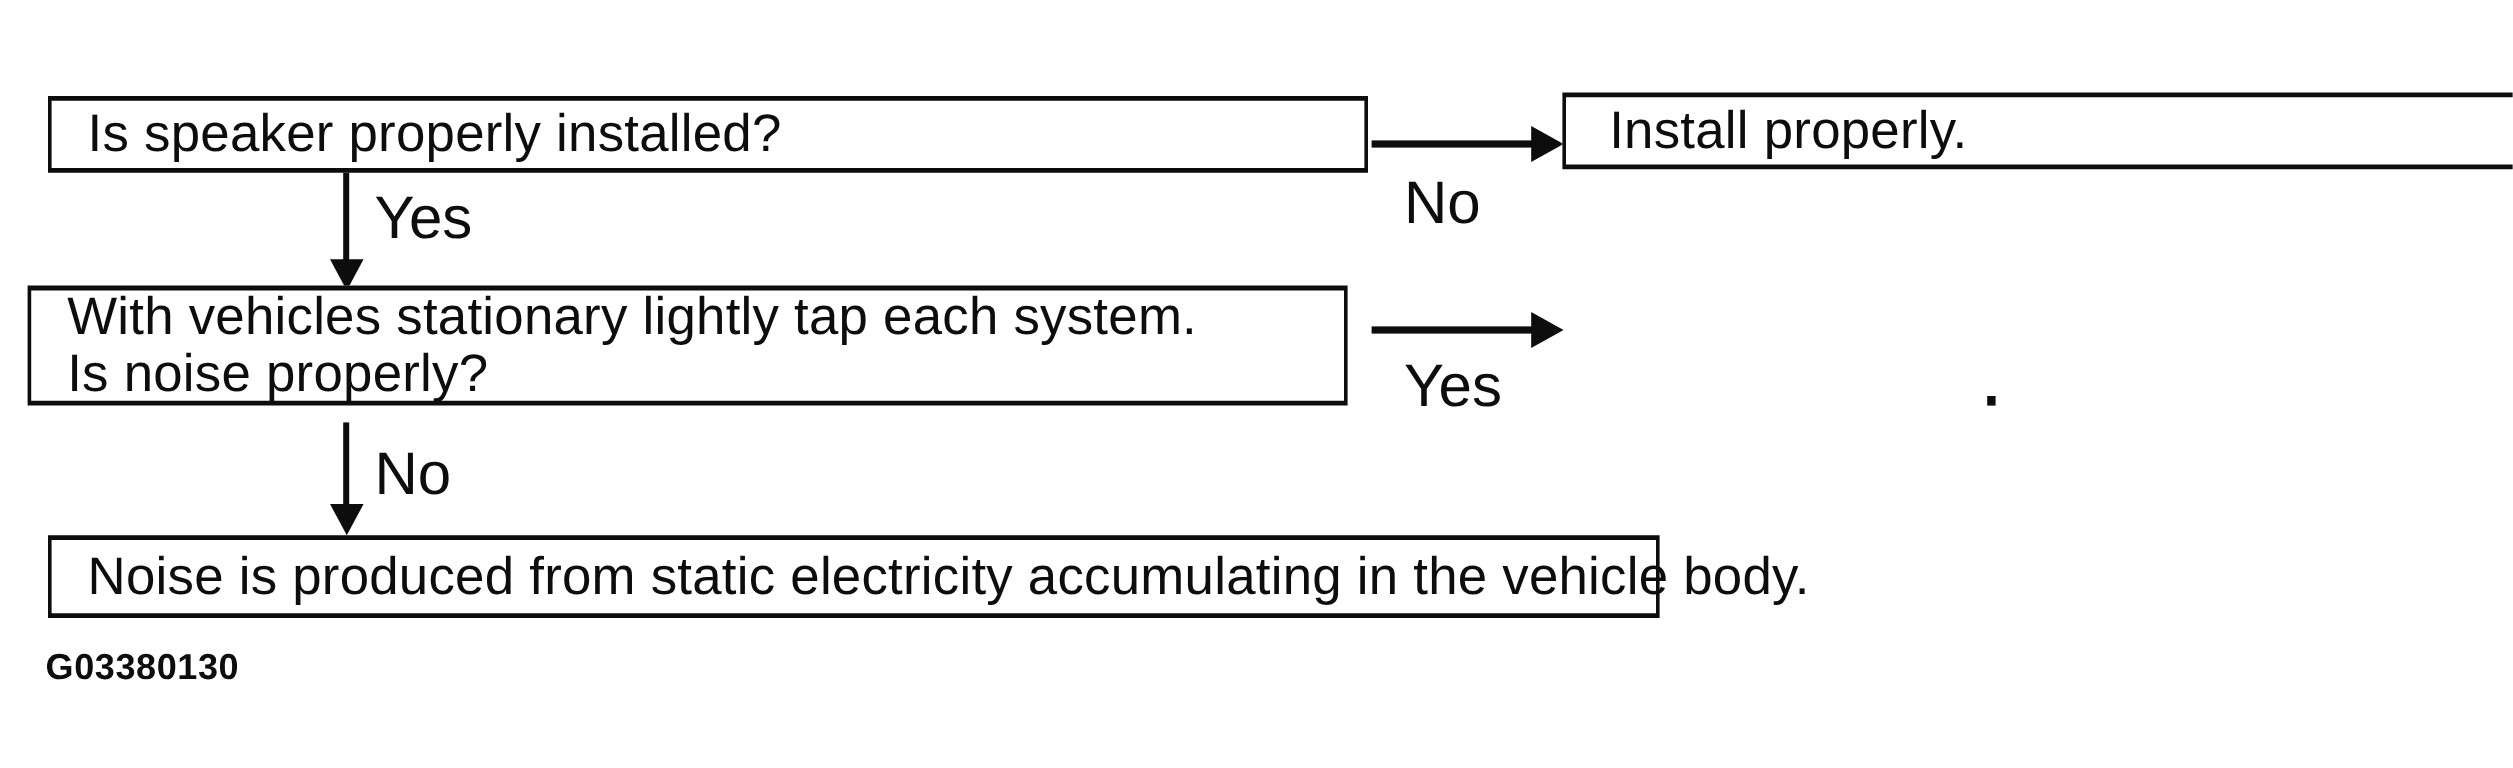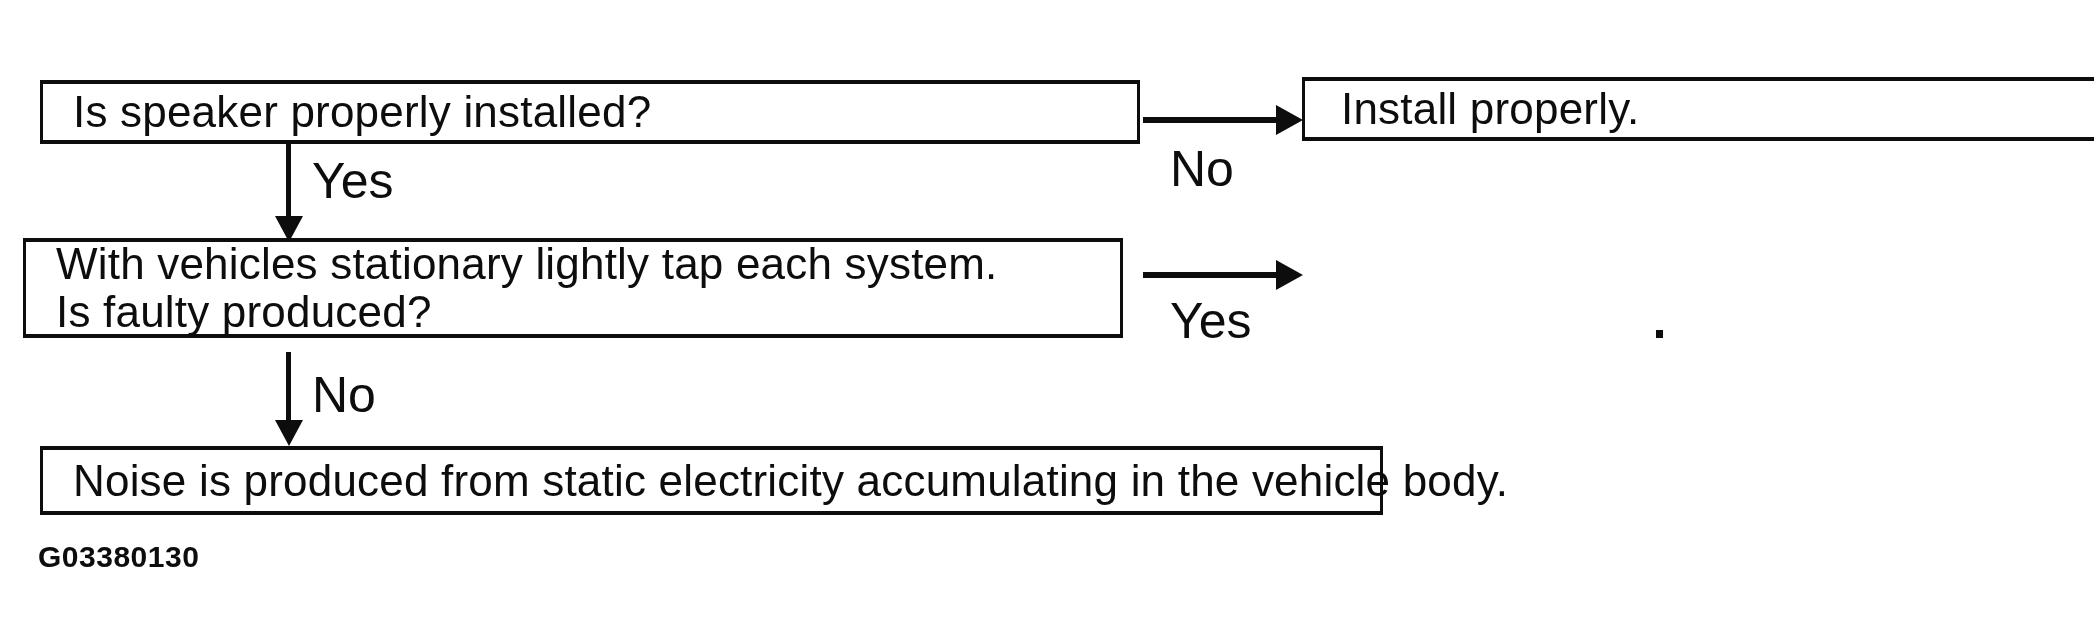--- a/index.html
+++ b/index.html
@@ -81,21 +81,21 @@
   <div class="node" id="box-install">
     <span class="node-text">Install properly.</span>
   </div>
 
   <div class="shaft-v" id="shaft-yes1"></div>
   <div class="head-down" id="head-yes1"></div>
   <div class="edge-label" id="label-yes1">Yes</div>
 
   <div class="node" id="box-q2">
     <span class="node-text">With vehicles stationary lightly tap each system.</span>
-    <span class="node-text">Is faulty produced?</span>
+    <span class="node-text">Is noise properly?</span>
   </div>
 
   <div class="shaft-h" id="shaft-yes2"></div>
   <div class="head-right" id="head-yes2"></div>
   <div class="edge-label" id="label-yes2">Yes</div>
 
 
   <div class="stray-dot" id="stray-dot"></div>
 
   <div class="shaft-v" id="shaft-no2"></div>

